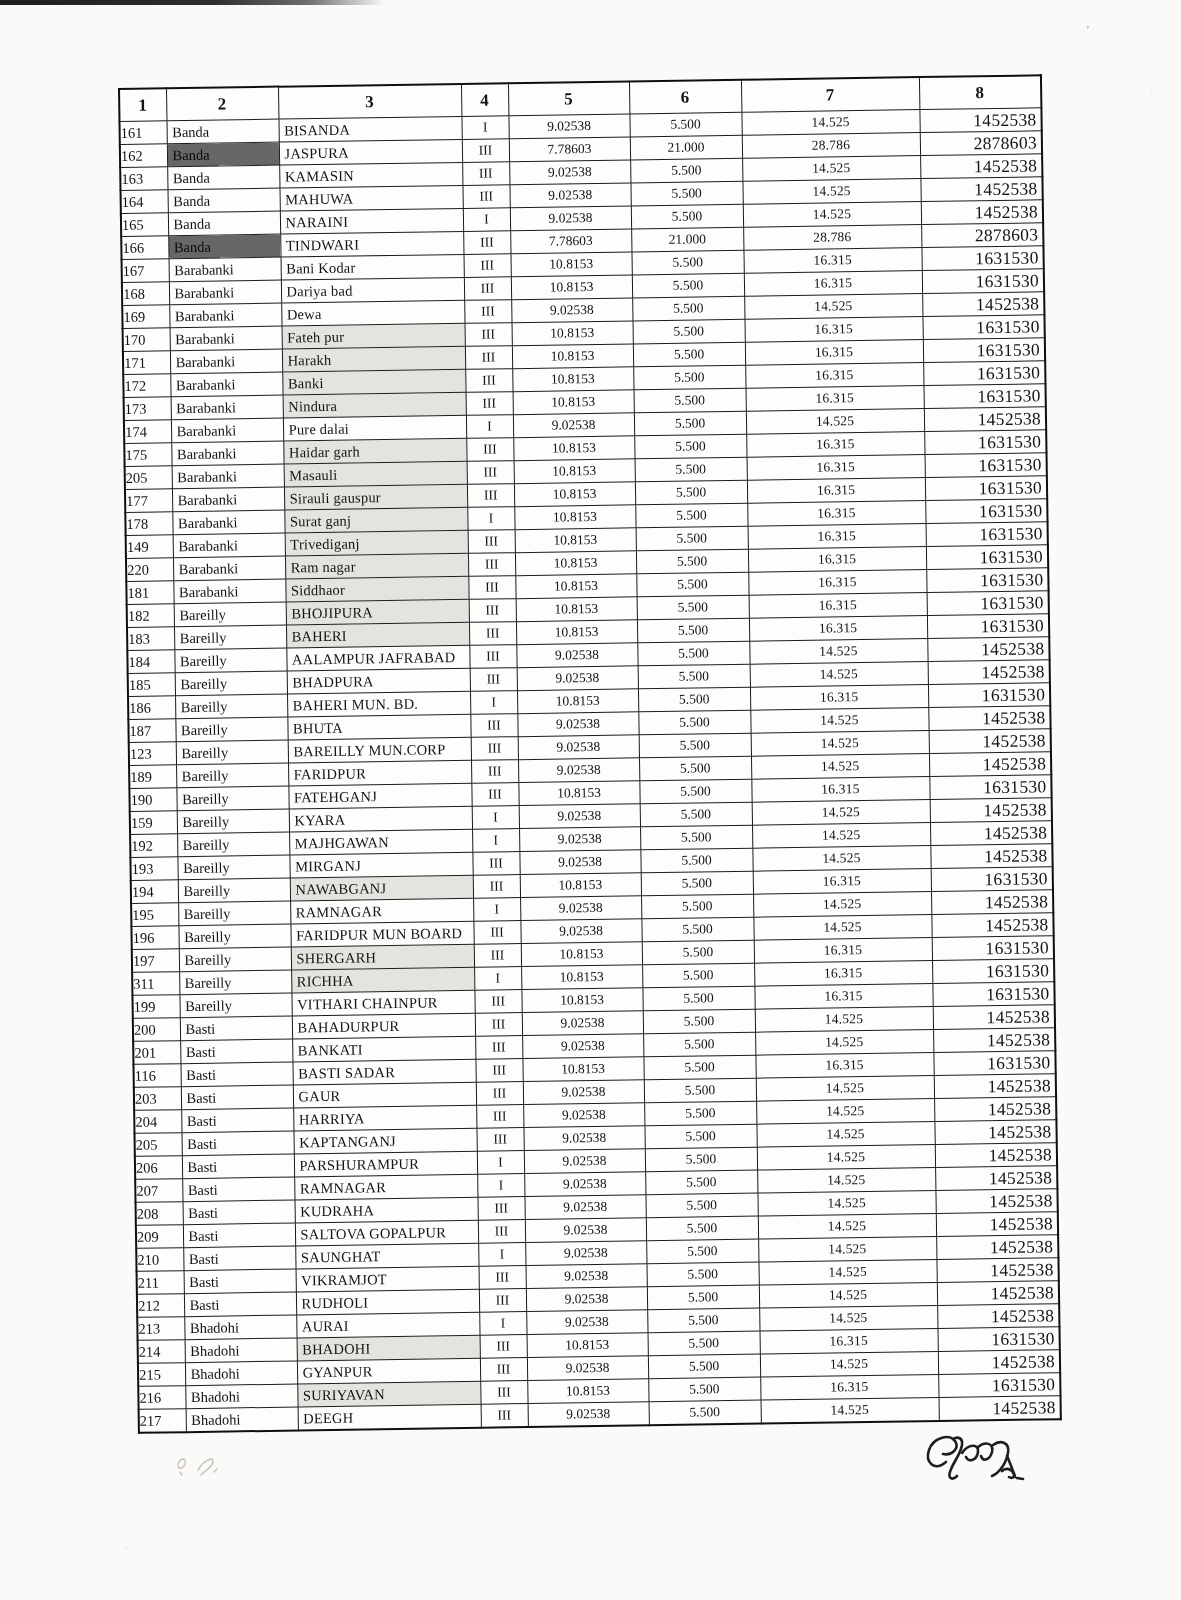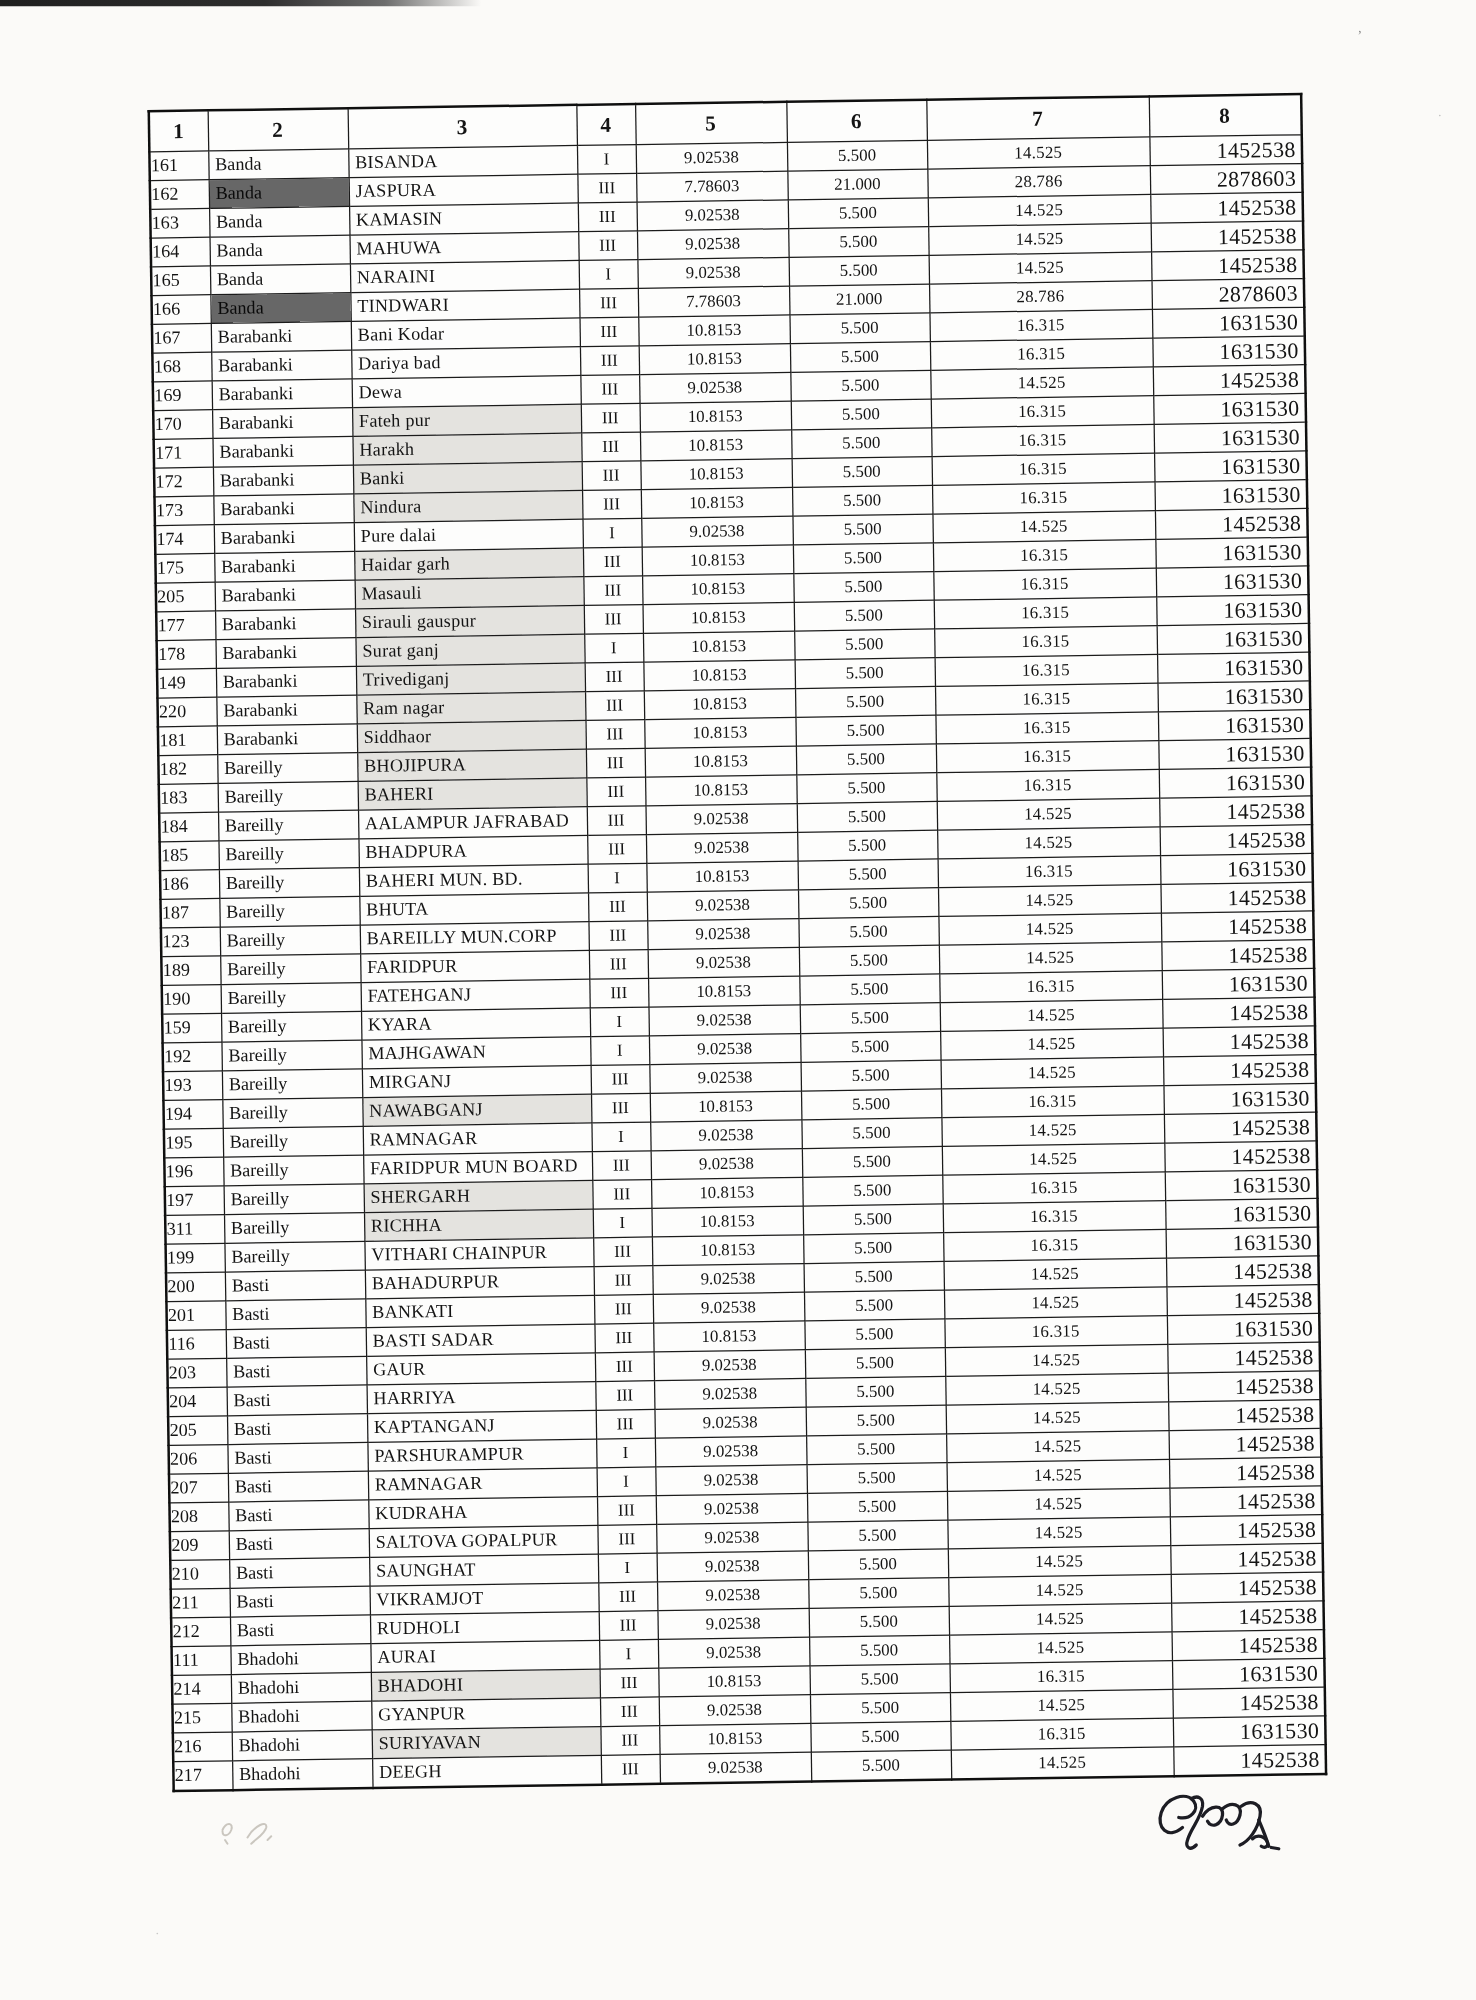--- a/index.html
+++ b/index.html
@@ -601,21 +601,21 @@
             <td class="c1">212</td>
             <td class="c2">Basti</td>
             <td class="c3">RUDHOLI</td>
             <td class="c4">III</td>
             <td class="c5">9.02538</td>
             <td class="c6">5.500</td>
             <td class="c7">14.525</td>
             <td class="c8">1452538</td>
           </tr>
           <tr>
-            <td class="c1">111</td>
+            <td class="c1">213</td>
             <td class="c2">Bhadohi</td>
             <td class="c3">AURAI</td>
             <td class="c4">I</td>
             <td class="c5">9.02538</td>
             <td class="c6">5.500</td>
             <td class="c7">14.525</td>
             <td class="c8">1452538</td>
           </tr>
           <tr>
             <td class="c1">214</td>

